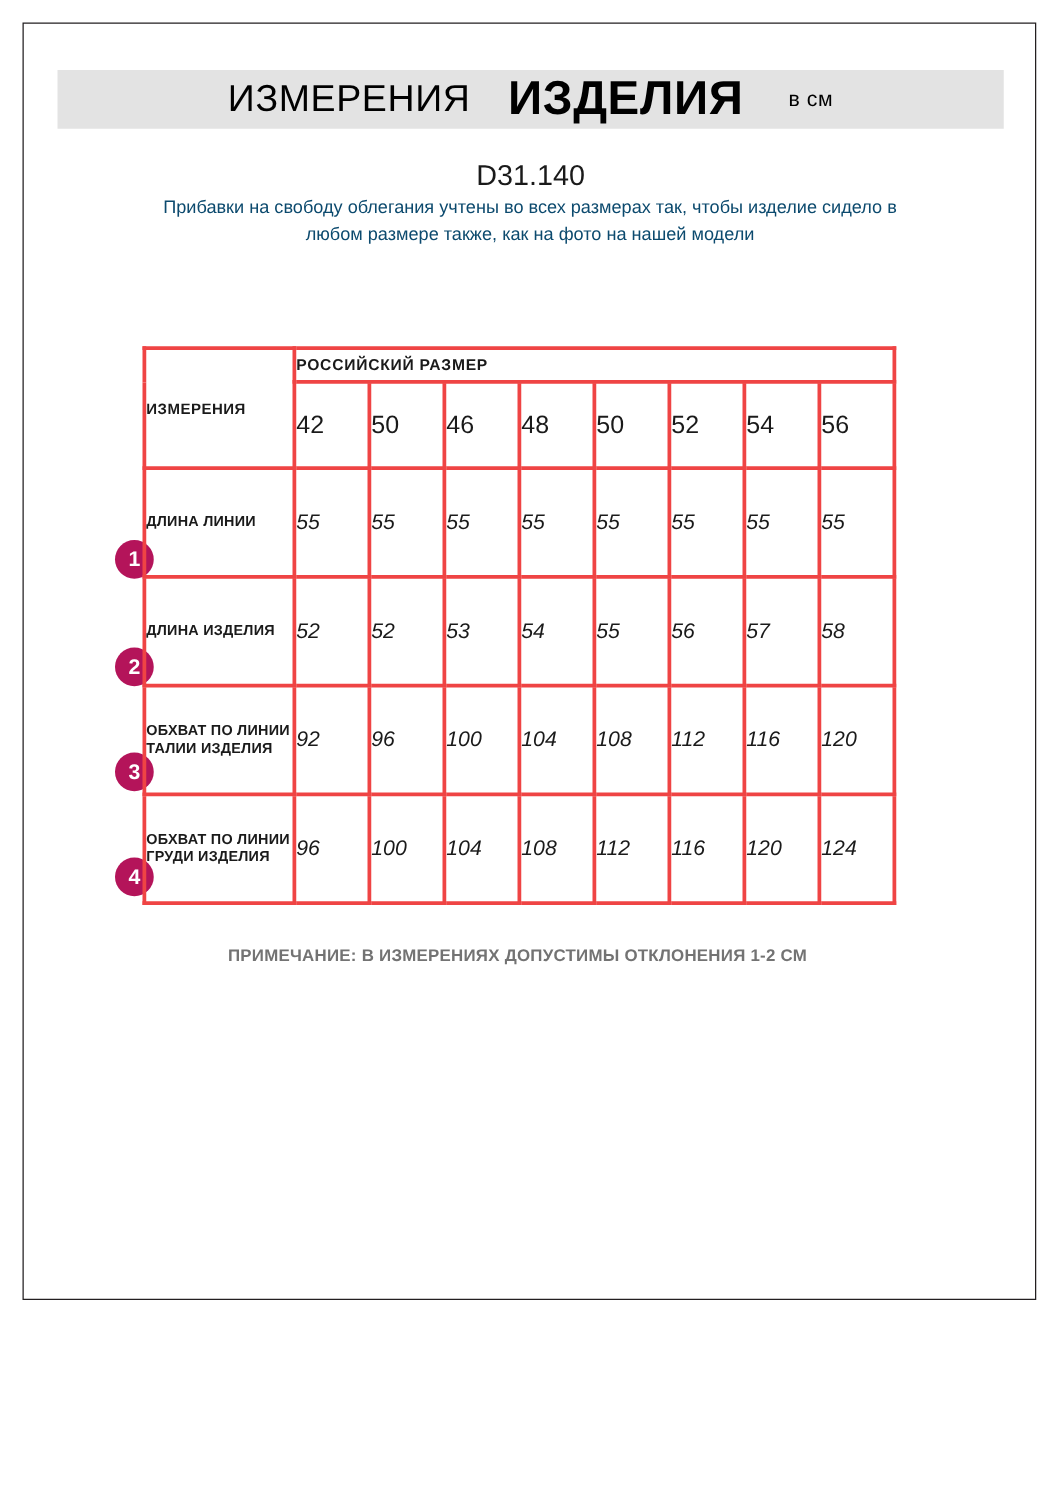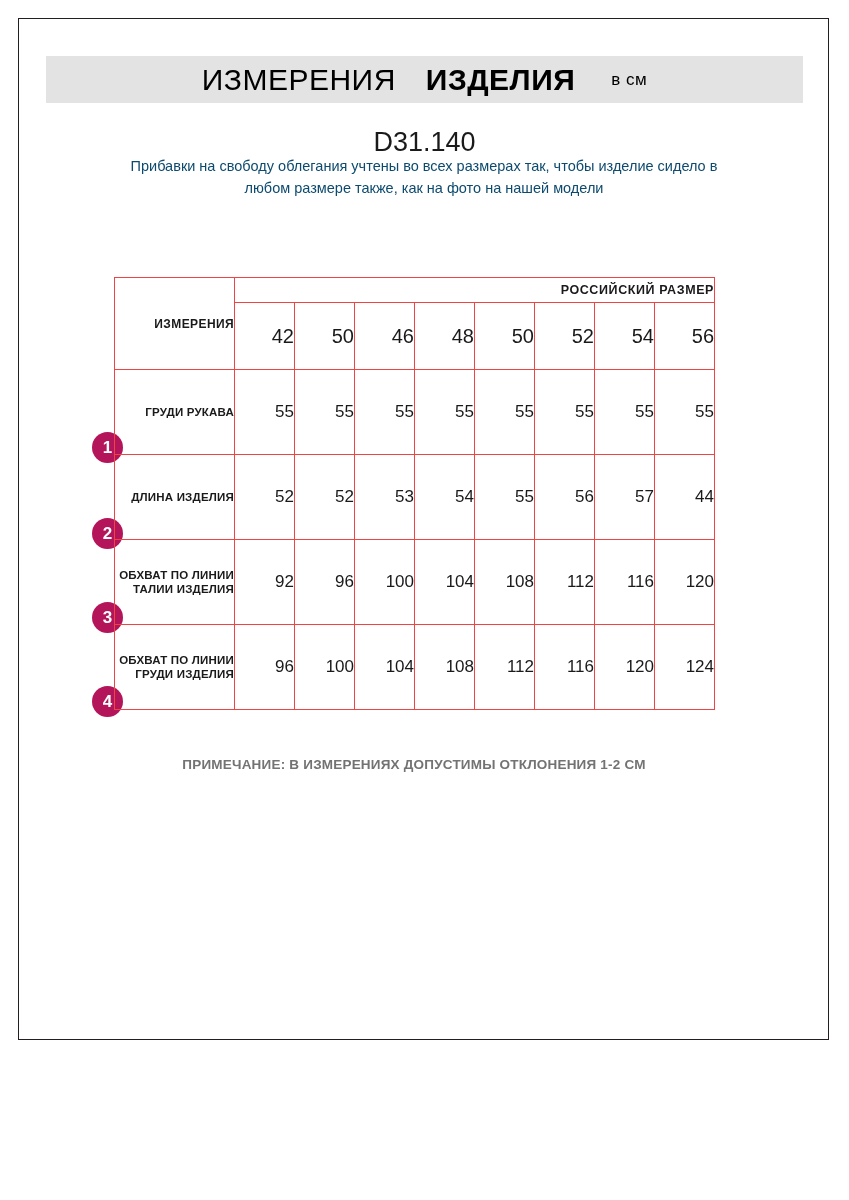--- a/index.html
+++ b/index.html
@@ -44,41 +44,41 @@
     justify-content: center;
     gap: 30px;
   }
   .title-main {
     font-size: 30px;
     letter-spacing: 0.5px;
     color: #000;
     font-weight: 400;
   }
   .title-strong {
-    font-size: 30px;
+    font-size: 38px;
     font-weight: bold;
     color: #000;
     letter-spacing: 0.5px;
   }
   .title-unit {
     font-size: 17px;
     color: #000;
     letter-spacing: 0.5px;
     padding-left: 6px;
     text-align: right;
   }
 
   
   .model-code {
     position: absolute;
     top: 108px;
     left: 0;
     width: 811px;
     text-align: center;
-    font-size: 27px;
+    font-size: 23px;
     color: #1a1a1a;
   }
   .intro-note {
     position: absolute;
     top: 137px;
     left: 95px;
     width: 620px;
     text-align: center;
     font-size: 14.5px;
     line-height: 1.5;
@@ -91,22 +91,22 @@
     left: 95px;
     top: 258px;
     width: 600px;
   }
   table.size-table {
     border-collapse: collapse;
     width: 600px;
     table-layout: fixed;
   }
   table.size-table td, table.size-table th {
-    border: 1px solid #ef4444;
-    text-align: right;
+    border: 3px solid #ef4444;
+    text-align: left;
     vertical-align: middle;
     padding: 0;
   }
   .col-label { width: 120px; }
   .col-size { width: 60px; }
 
   .hdr-group {
     height: 24px;
     font-size: 12.5px;
     font-weight: bold;
@@ -125,20 +125,21 @@
   .row-label {
     font-size: 11.5px;
     font-weight: bold;
     line-height: 1.25;
     padding: 4px 6px;
     letter-spacing: 0.2px;
   }
   .cell-val {
     font-size: 17px;
     height: 84px;
+    font-style: italic;
   }
 
   
   .bullet {
     position: absolute;
     left: 73px;
     width: 31px;
     height: 31px;
     border-radius: 50%;
     background: #b4145a;
@@ -207,41 +208,41 @@
             <td class="hdr-size">50</td>
             <td class="hdr-size">46</td>
             <td class="hdr-size">48</td>
             <td class="hdr-size">50</td>
             <td class="hdr-size">52</td>
             <td class="hdr-size">54</td>
             <td class="hdr-size">56</td>
           </tr>
 
           <tr>
-            <td class="row-label">ГРУДИ РУКАВА</td>
+            <td class="row-label">ДЛИНА ЛИНИИ</td>
             <td class="cell-val">55</td>
             <td class="cell-val">55</td>
             <td class="cell-val">55</td>
             <td class="cell-val">55</td>
             <td class="cell-val">55</td>
             <td class="cell-val">55</td>
             <td class="cell-val">55</td>
             <td class="cell-val">55</td>
           </tr>
 
           <tr>
             <td class="row-label">ДЛИНА ИЗДЕЛИЯ</td>
             <td class="cell-val">52</td>
             <td class="cell-val">52</td>
             <td class="cell-val">53</td>
             <td class="cell-val">54</td>
             <td class="cell-val">55</td>
             <td class="cell-val">56</td>
             <td class="cell-val">57</td>
-            <td class="cell-val">44</td>
+            <td class="cell-val">58</td>
           </tr>
 
           <tr>
             <td class="row-label">ОБХВАТ ПО ЛИНИИ ТАЛИИ ИЗДЕЛИЯ</td>
             <td class="cell-val">92</td>
             <td class="cell-val">96</td>
             <td class="cell-val">100</td>
             <td class="cell-val">104</td>
             <td class="cell-val">108</td>
             <td class="cell-val">112</td>

